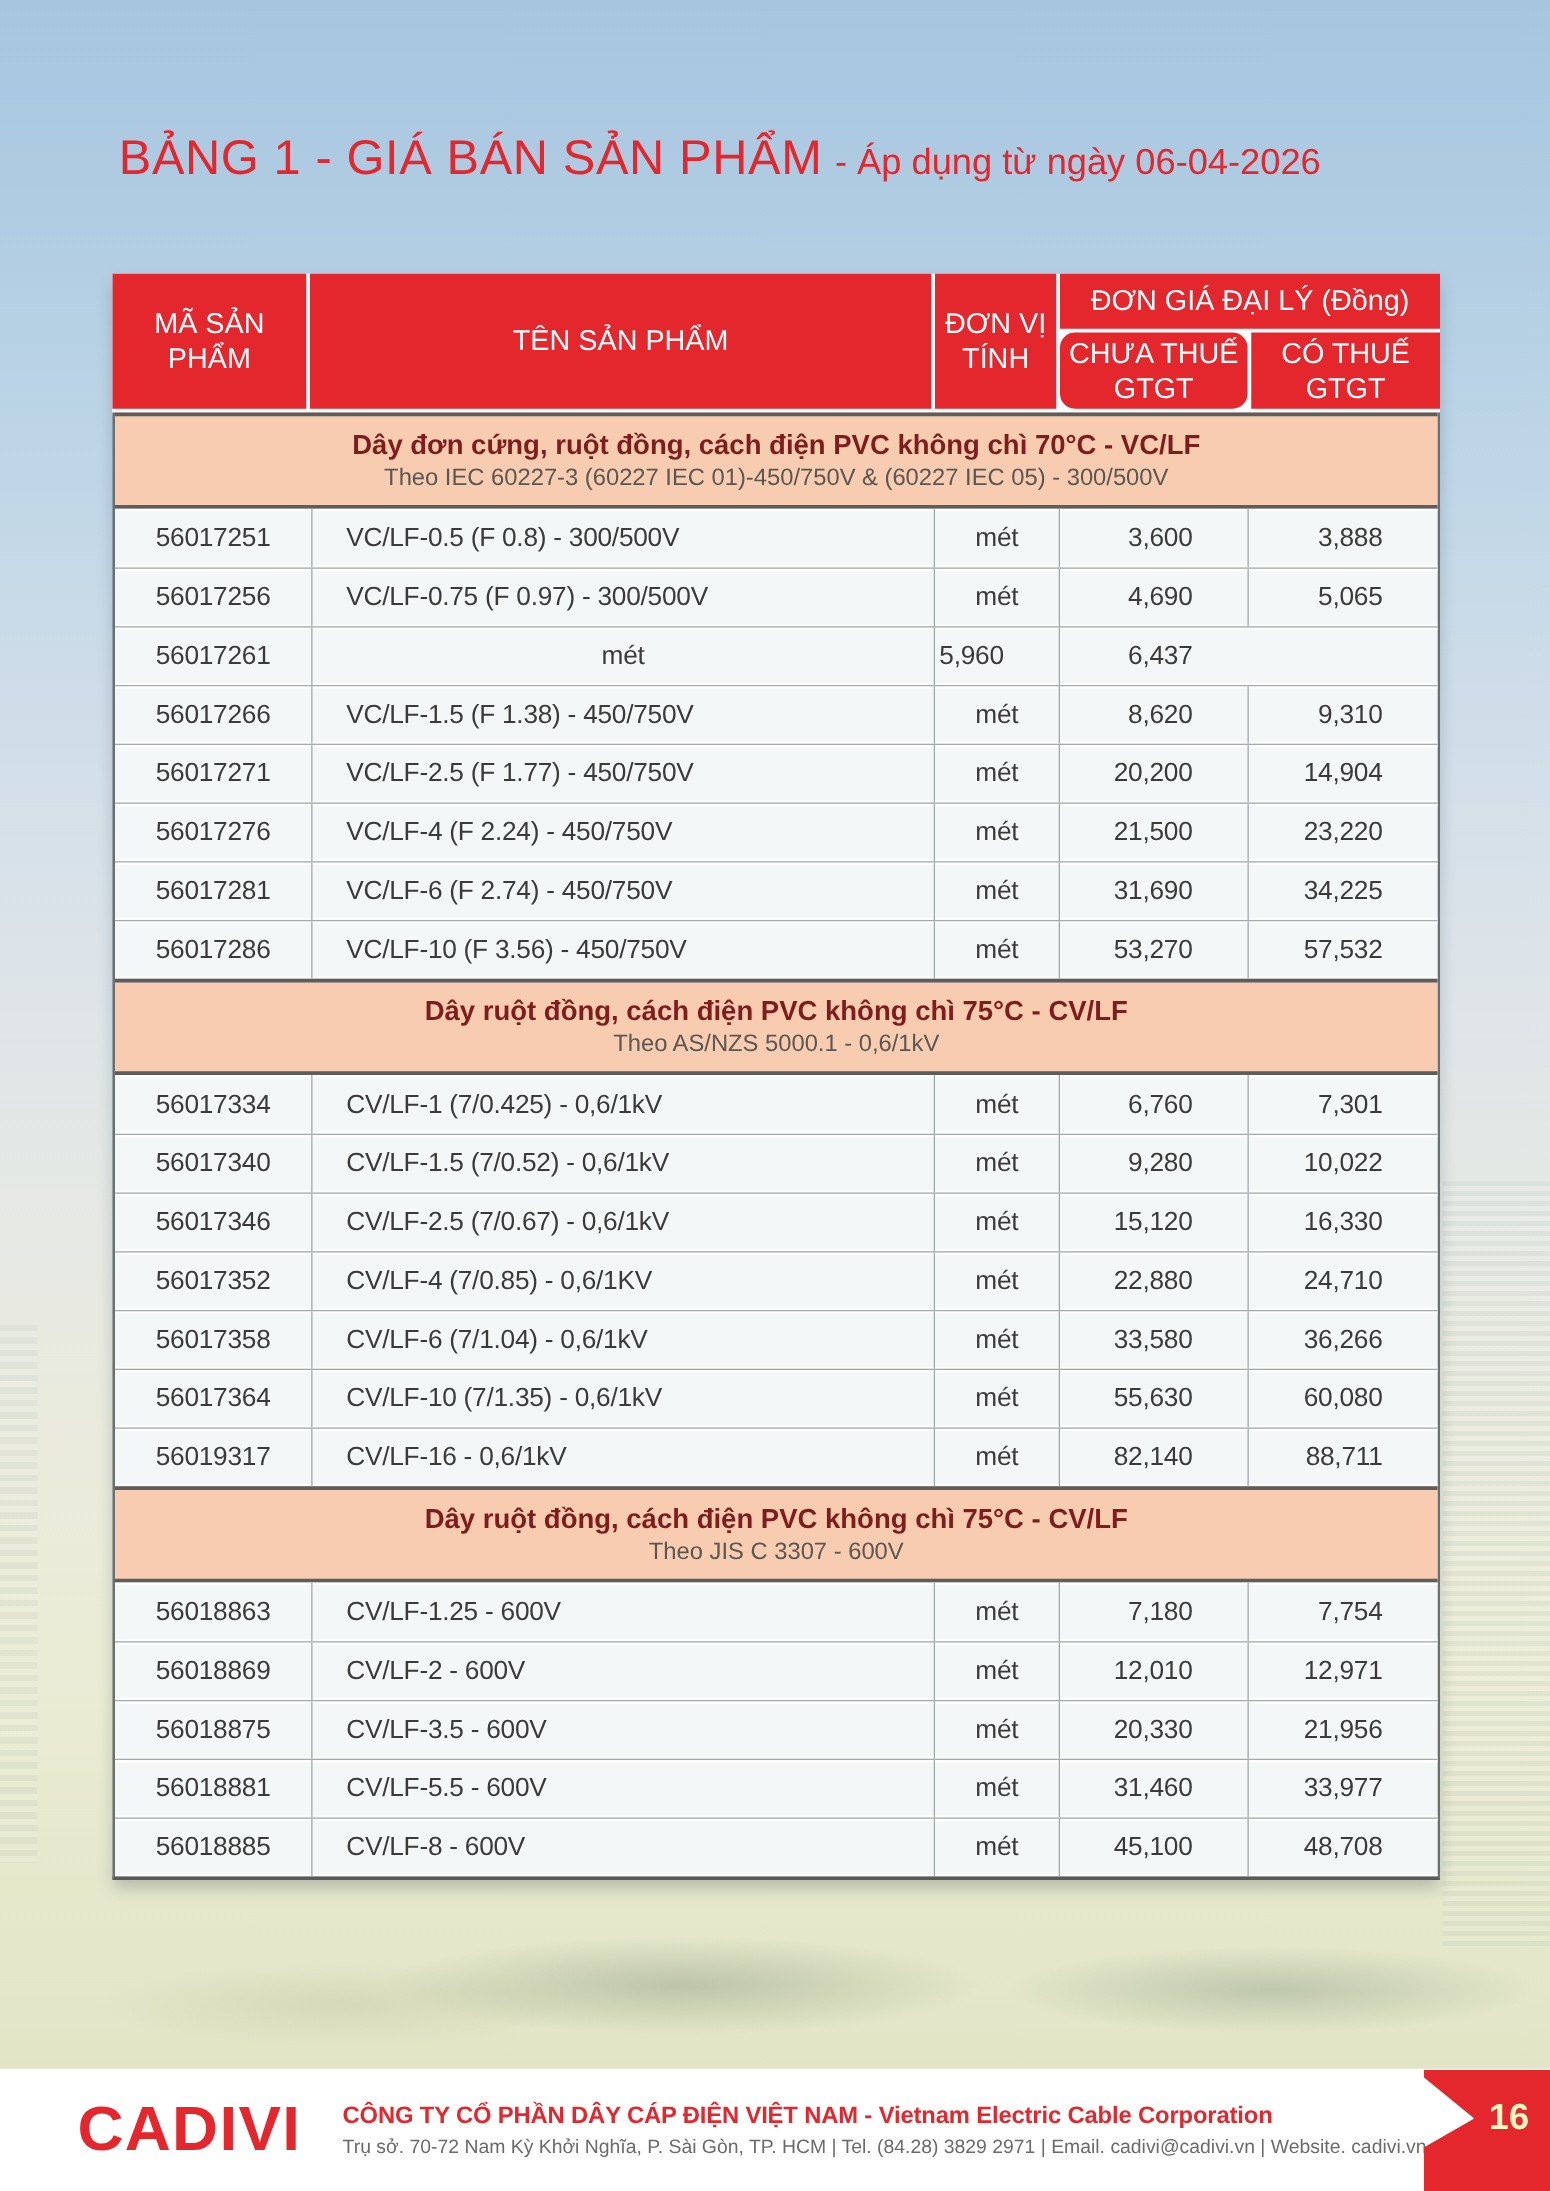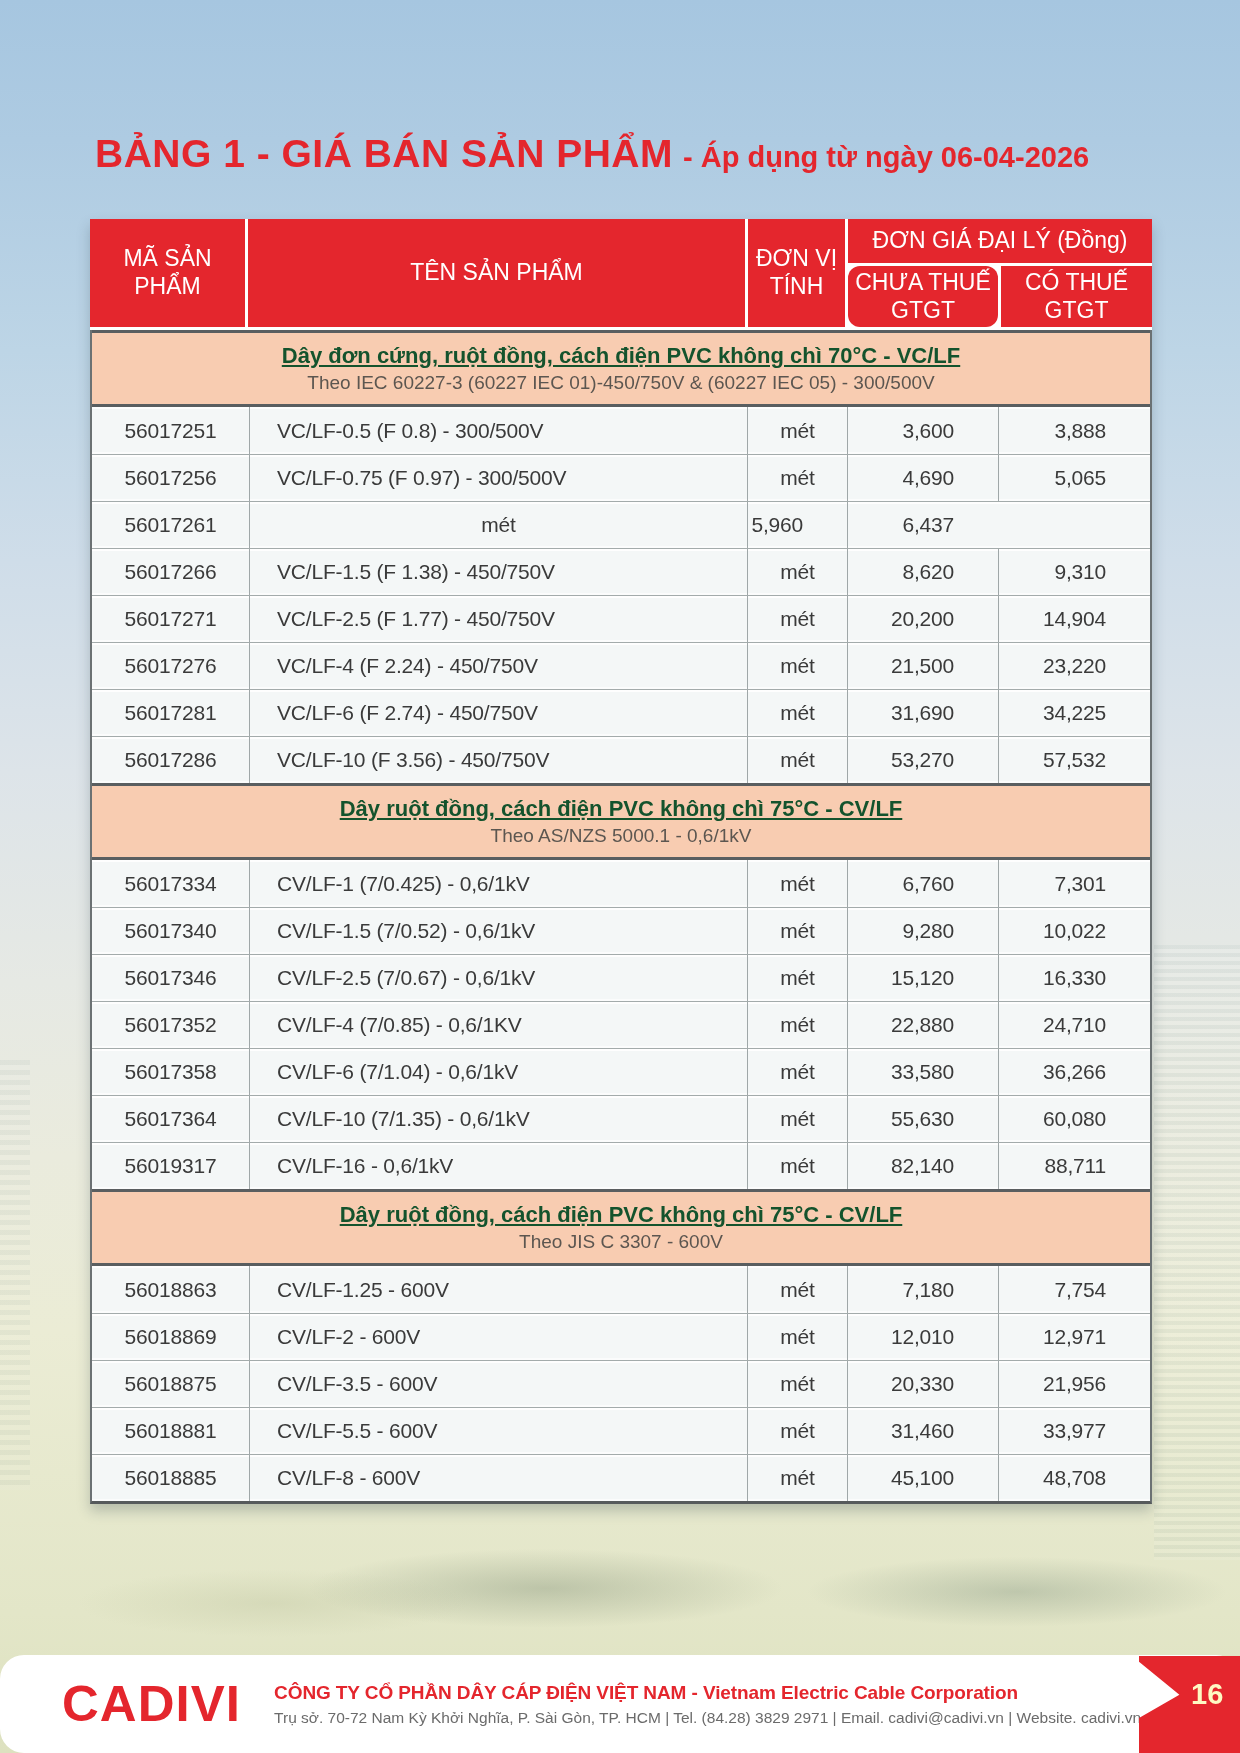--- a/index.html
+++ b/index.html
@@ -21,21 +21,21 @@
     background:repeating-linear-gradient(180deg, rgba(140,160,158,.2) 0 5px, rgba(255,255,255,.12) 5px 10px);
   }
   .bg-pond {
     position:absolute; left:0; top:1540px; width:100%; height:115px;
     background:
       radial-gradient(ellipse 330px 55px at 44% 42%, rgba(125,140,115,.38), rgba(125,140,115,0) 72%),
       radial-gradient(ellipse 300px 50px at 82% 45%, rgba(115,135,115,.33), rgba(115,135,115,0) 70%),
       radial-gradient(ellipse 260px 45px at 22% 55%, rgba(200,205,170,.5), rgba(200,205,170,0) 75%);
   }
   
-  .title { position:absolute; left:95px; top:132px; white-space:nowrap; color:var(--red); font-weight:bold; }
+  .title { position:absolute; left:95px; top:105px; white-space:nowrap; color:var(--red); font-weight:normal; }
   .title-main { font-size:39px; letter-spacing:.5px; }
   .title-suffix { font-size:29px; margin-left:10px; }
   
   .price-table { position:absolute; left:90px; top:219px; width:1062px; box-shadow:0 7px 12px rgba(40,60,70,.25); }
   .thead {
     display:grid; gap:3px; background:#fff; border-bottom:3px solid #fff;
     grid-template-columns:155px 497px 97px 150px 151px;
     grid-template-rows:44px 61px;
     grid-template-areas:"code name unit group group" "code name unit ex inc";
   }
@@ -43,37 +43,37 @@
     background:var(--red); color:#fff; font-size:23px; line-height:1.2; text-align:center;
     display:flex; align-items:center; justify-content:center; padding:2px 6px;
   }
   .th-code { grid-area:code; } .th-name { grid-area:name; } .th-unit { grid-area:unit; }
   .th-group { grid-area:group; } .th-ex { grid-area:ex;border-radius:12px; } .th-inc { grid-area:inc; }
   .tbody { border-left:2px solid #6b7173; border-right:2px solid #6b7173; border-bottom:3px solid #565a5c; background:transparent; }
   .section-band {
     height:77px; background:var(--salmon); text-align:center; padding-top:10px;
     border-top:3px solid #5a5e60; border-bottom:3px solid #5a5e60;
   }
-  .band-title { font-size:22px; font-weight:bold; color:#14532d; line-height:26px;text-decoration:underline; }
+  .band-title { font-size:22px; font-weight:bold; color:#7f1d1d; line-height:26px; }
   .band-subtitle { font-size:19px; color:#5c5650; line-height:28px; }
   .row {
     display:grid; grid-template-columns:157px 498px 100px 151px 1fr; height:47px;
     background:#f4f7f7;
     box-shadow:inset 0 2px 0 rgba(255,255,255,.85), inset 0 -2px 0 rgba(255,255,255,.6);
   }
   .row + .row { border-top:1px solid #a3abab; }
   .cell { display:flex; align-items:center; font-size:21px; color:#3a3a3a; letter-spacing:-0.2px; }
   .cell + .cell { border-left:1px solid #9fa7a8; }
   .cell-code, .cell-unit { justify-content:center; }
   .cell-name { padding-left:27px; }
   .cell-price { justify-content:flex-end; padding-right:44px; }
   
   .footer-band {
     position:absolute; left:0; top:1655px; width:1240px; height:98px; background:#fff;
-    display:flex; align-items:center; padding-left:62px;border-radius:24px;
+    display:flex; align-items:center; padding-left:62px;
   }
   .logo { color:var(--red); font-weight:bold; font-size:49px; letter-spacing:1px; transform:scale(1.04,1.02); transform-origin:left center; }
   .footer-text { margin-left:40px; }
   .footer-company { color:var(--red); font-weight:bold; font-size:19px; letter-spacing:-0.1px; }
   .footer-address { color:#6b6b6b; font-size:15.5px; margin-top:5px; }
   .page-badge {
     position:absolute; left:1139px; top:1656px; width:101px; height:97px; background:var(--red);
     clip-path:polygon(0 0, 100% 0, 100% 100%, 0 100%, 0 64%, 40% 40%, 0 6%);
   }
   .page-number { position:absolute; left:52px; top:22px; color:#fef9c3; font-weight:bold; font-size:29px; }

